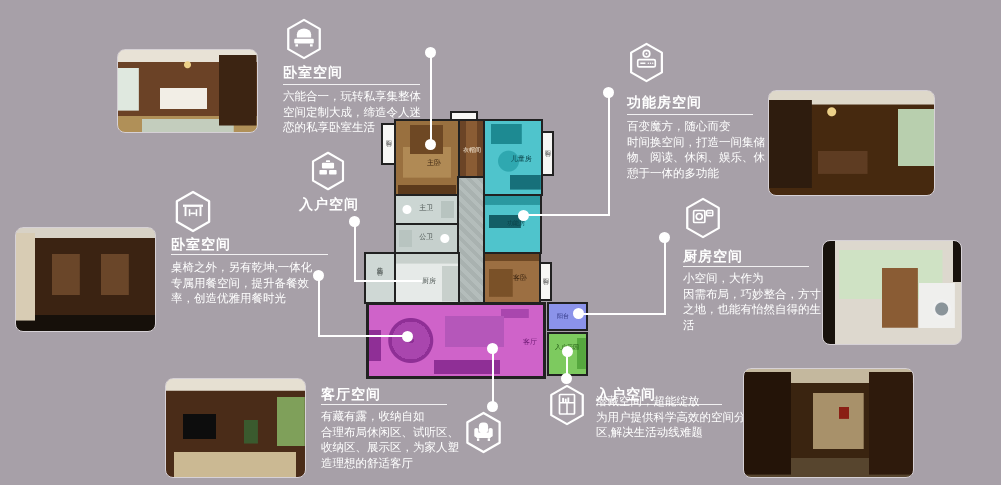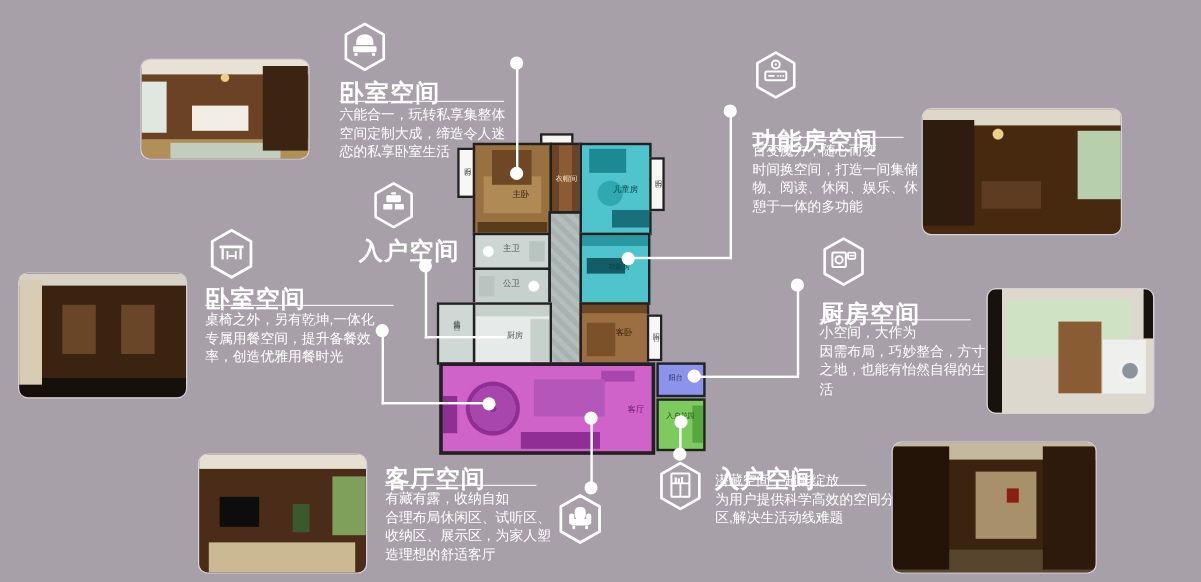--- a/index.html
+++ b/index.html
@@ -5,21 +5,21 @@
   * { margin:0; padding:0; box-sizing:border-box; }
   html,body { width:1001px; height:485px; }
   body {
     position:relative; width:1001px; height:485px; overflow:hidden;
     background:#a7a0a8;
     font-family:"Liberation Sans","DejaVu Sans",sans-serif;
     color:#fff;
   }
 
   
-  .sec-title { position:absolute; font-size:20px; font-weight:bold; letter-spacing:1px; color:#fff; white-space:nowrap; }
+  .sec-title { position:absolute; font-size:14px; font-weight:bold; letter-spacing:1px; color:#fff; white-space:nowrap; }
   .sec-rule  { position:absolute; height:1px; background:rgba(255,255,255,.85); }
   .sec-desc  { position:absolute; font-size:11.5px; line-height:15.5px; color:#fff; white-space:nowrap; }
 
   
   .hex { position:absolute; }
   .hex svg { display:block; width:100%; height:100%; }
 
   
   .line { position:absolute; background:#fff; z-index:6; }
   .dot  { position:absolute; width:11px; height:11px; border-radius:50%; background:#fff; z-index:7; }
@@ -258,21 +258,21 @@
       <path d="M50 5 L92 29 L92 83 L50 107 L8 83 L8 29 Z" fill="none" stroke="#fff" stroke-width="6" stroke-linejoin="round"></path>
     <circle cx="50" cy="32" r="9" fill="none" stroke="#fff" stroke-width="4.5"></circle>
     <circle cx="50" cy="32" r="2.5" fill="#fff"></circle>
     <rect x="26" y="48" width="48" height="20" rx="4" fill="none" stroke="#fff" stroke-width="4.5"></rect>
     <rect x="33" y="56" width="14" height="4" fill="#fff"></rect>
     <circle cx="55" cy="58" r="2" fill="#fff"></circle>
       <circle cx="61" cy="58" r="2" fill="#fff"></circle>
       <circle cx="67" cy="58" r="2" fill="#fff"></circle>
     </svg>
 </div>
-<div class="sec-title" style="left:627px;top:104px;font-family:Liberation Serif, serif;">功能房空间</div>
+<div class="sec-title" style="left:627px;top:94px;font-family:Liberation Serif, serif;">功能房空间</div>
 <div class="sec-rule" style="left:627px;top:114px;width:126px;"></div>
 <div class="sec-desc" style="left:627px;top:119px;">百变魔方，随心而变<br>时间换空间，打造一间集储<br>物、阅读、休闲、娱乐、休<br>憩于一体的多功能</div>
 <div class="dot" style="left:603px;top:87px;"></div>
 <div class="line" style="left:608px;top:92px;width:2px;height:124px;"></div>
 <div class="line" style="left:524px;top:214px;width:86px;height:2px;"></div>
 <div class="dot" style="left:518px;top:210px;"></div>
 
 <div class="hex" style="left:684px;top:197px;width:38px;height:42px;">
   <svg viewBox="0 0 100 112">
       <path d="M50 5 L92 29 L92 83 L50 107 L8 83 L8 29 Z" fill="none" stroke="#fff" stroke-width="6" stroke-linejoin="round"></path>

